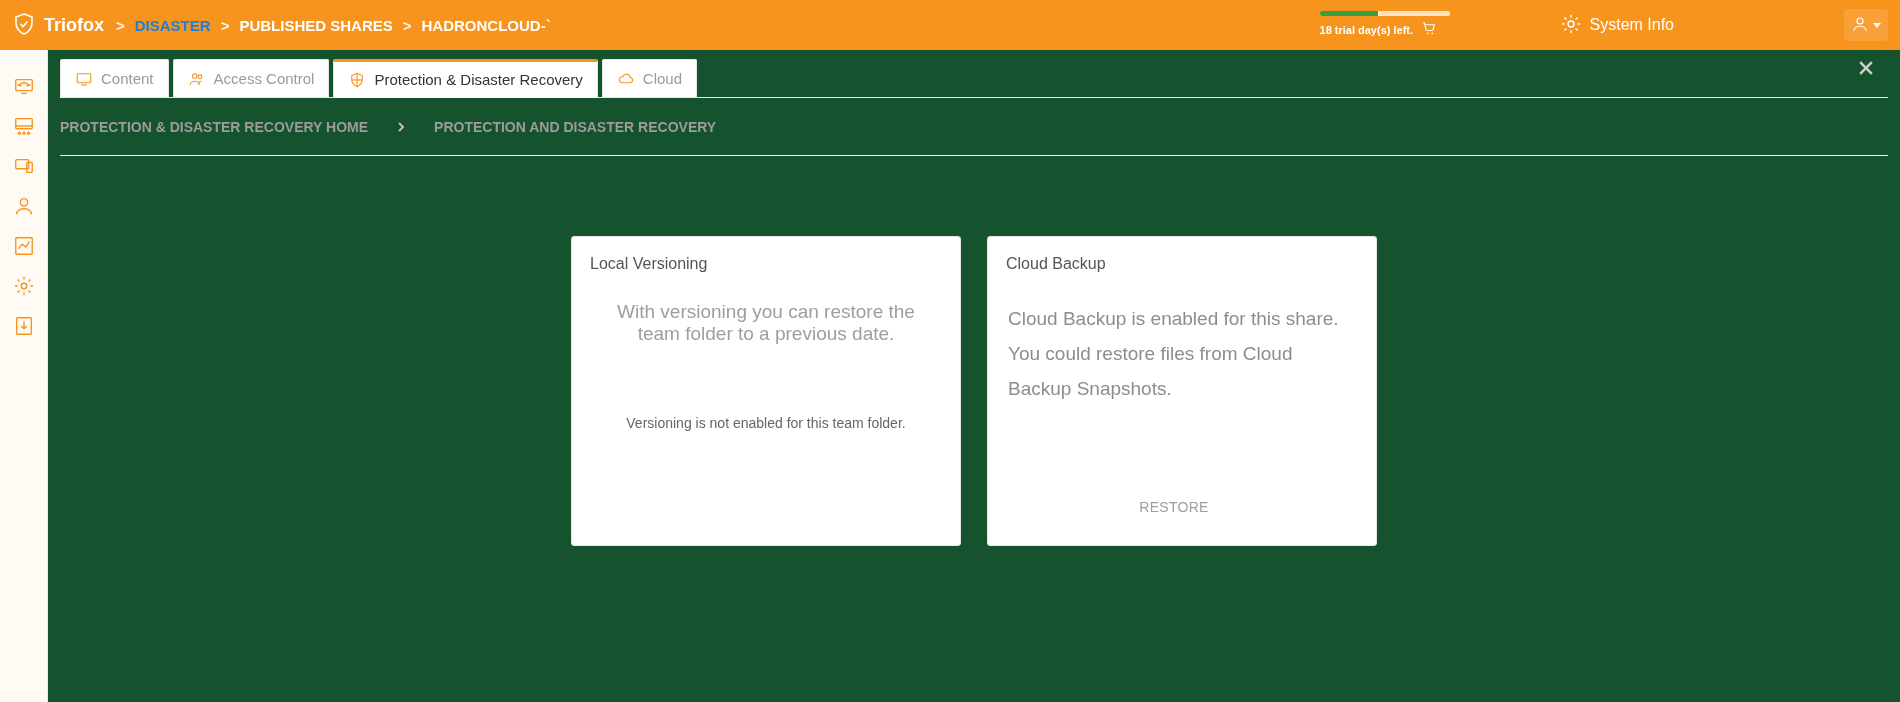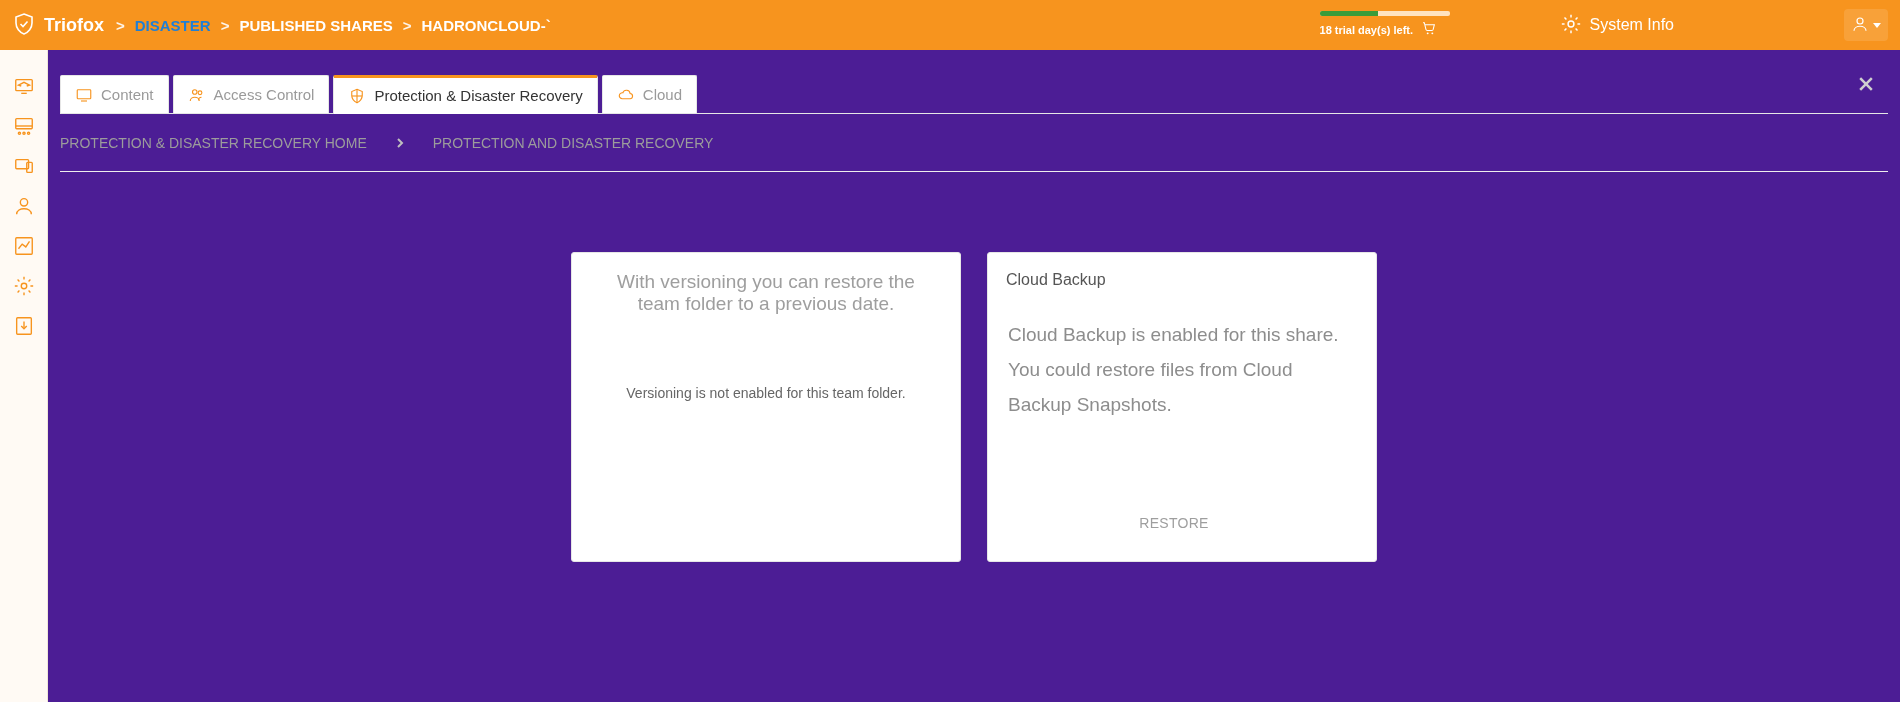--- a/index.html
+++ b/index.html
@@ -26,34 +26,34 @@
   .sys-text{ font-size:16px; font-weight:500;}
   .user-menu{ background:rgba(255,255,255,.12); height:32px; width:44px; display:flex; align-items:center; justify-content:center; border-radius:4px; gap:4px;}
   .user-menu svg{ width:18px; height:18px;}
   .caret{ width:0; height:0; border-left:4px solid transparent; border-right:4px solid transparent; border-top:5px solid #fff;}
 
   
   .layout{ display:flex; height:calc(100vh - 50px);}
   .sidebar{ width:48px; background:#fffaf4; border-right:1px solid #f0e6d9; display:flex; flex-direction:column; padding-top:16px;}
   .sb-item{ height:40px; display:flex; align-items:center; justify-content:center; cursor:pointer;}
   .sb-item svg{ width:22px; height:22px; stroke:#f7941e; fill:none; stroke-width:1.5;}
-  .content{ flex:1; background:#4c1d95; position:relative; padding:16px 12px;}
+  .content{ flex:1; background:#14532d; position:relative; padding:0 12px;}
 
   
   .tabs{ display:flex; align-items:flex-end; height:48px; border-bottom:1px solid #e6e6e6; position:relative;}
   .tab{ display:flex; align-items:center; gap:8px; padding:8px 14px; border:1px solid #e6e6e6; border-bottom:none; color:#9a9a9a; cursor:pointer; background:#fff; height:38px; border-radius:2px 2px 0 0; margin-right:4px;}
   .tab svg{ width:18px; height:18px; stroke:#f7941e; fill:none; stroke-width:1.5;}
   .tab .tab-label{ font-size:15px; font-weight:400;}
   .tab.active{ color:#333; border-top:3px solid #f7941e; position:relative;}
   .tab.active::after{ content:""; position:absolute; left:0; right:0; bottom:-1px; height:2px; background:#fff;}
   .close-x{ position:absolute; right:12px; top:8px; cursor:pointer;}
   .close-x svg{ width:20px; height:20px; stroke:#cfcfcf; stroke-width:3;}
 
   
-  .subcrumbs{ display:flex; align-items:center; gap:28px; height:58px; color:#9c9c9c; font-size:14px; font-weight:400; border-bottom:1px solid #eeeeee;}
+  .subcrumbs{ display:flex; align-items:center; gap:28px; height:58px; color:#9c9c9c; font-size:14px; font-weight:700; border-bottom:1px solid #eeeeee;}
   .subcrumbs .chev svg{ width:10px; height:10px; stroke:#bfbfbf; stroke-width:2;}
 
   
   .cards{ display:flex; gap:26px; justify-content:center; margin-top:80px;}
   .card{ width:390px; height:310px; border:1px solid #e6e6e6; border-radius:3px; padding:18px 18px; position:relative; background:#fff;}
   .card h3{ margin:0 0 28px 0; font-size:16px; font-weight:400; color:#555;}
   .card .desc{ color:#9e9e9e; font-size:19px; text-align:center; padding:0 12px;}
   .card .status{ color:#666; font-size:14px; text-align:center; margin-top:70px;}
   .card.cloud .body{ color:#8d8d8d; font-size:19px; line-height:1.85; padding:0 2px;}
   .card.cloud .restore{ position:absolute; bottom:30px; left:0; right:16px; text-align:center; font-size:14px; color:#9e9e9e; cursor:pointer; letter-spacing:.3px;}
@@ -221,20 +221,21 @@
       <span class="chev">
         <svg viewBox="0 0 10 10">
             <polyline points="3,1 7,5 3,9" fill="none"></polyline>
           </svg>
       </span>
       <span>PROTECTION AND DISASTER RECOVERY</span>
     </div>
 
     <div class="cards">
       <div class="card">
+        <h3>Local Versioning</h3>
         <div class="desc">With versioning you can restore the team folder to a previous date.</div>
         <div class="status">Versioning is not enabled for this team folder.</div>
       </div>
       <div class="card cloud">
         <h3>Cloud Backup</h3>
         <div class="body">Cloud Backup is enabled for this share. You could restore files from Cloud Backup Snapshots.</div>
         <div class="restore">RESTORE</div>
       </div>
     </div>
   </div>

